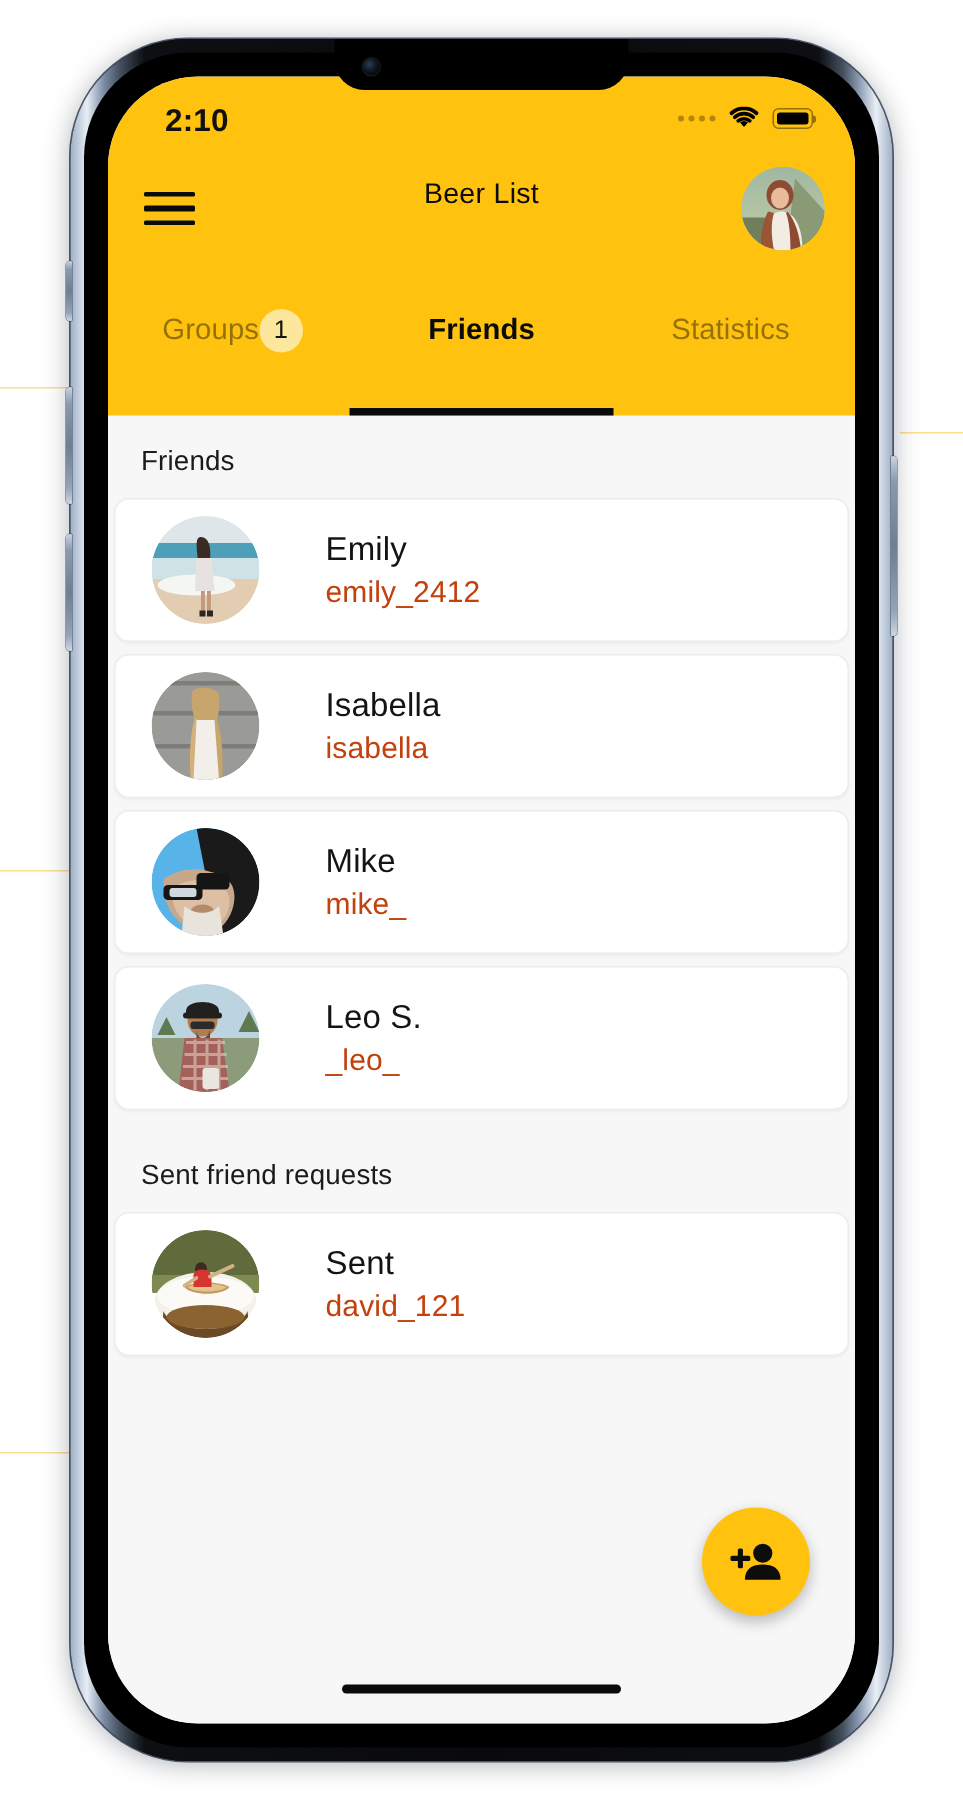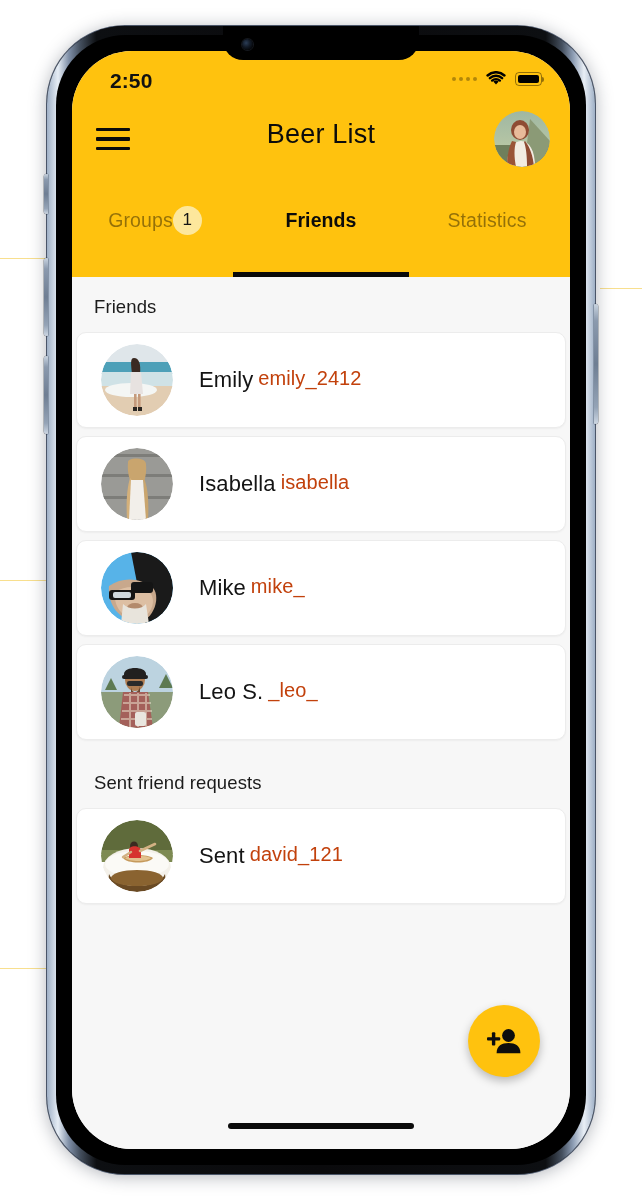--- a/index.html
+++ b/index.html
@@ -194,21 +194,21 @@
     display: block;
     height: 3.4px;
     width: 34px;
     background: #0b0b0b;
     border-radius: 1px;
   }
   #page-title {
     position: absolute;
     left: 0; right: 0; top: 20px;
     text-align: center;
-    font-size: 27px;
+    font-size: 19px;
     font-weight: normal;
     color: #0c0c0c;
     letter-spacing: .2px;
   }
   #avatar-btn {
     position: absolute;
     right: 20px; top: 12px;
     width: 56px; height: 56px;
     border-radius: 50%;
     overflow: hidden;
@@ -290,23 +290,23 @@
     cursor: pointer;
     box-sizing: border-box;
   }
   .card .pic {
     width: 72px; height: 72px;
     border-radius: 50%;
     overflow: hidden;
     flex: 0 0 auto;
   }
   .card .txt {
-    margin-left: 26px;
-    display: flex;
-    flex-direction: row;
+    margin-left: 44px;
+    display: flex;
+    flex-direction: column;
     gap: 5px;
   }
   .card .nm {
     font-size: 22px;
     color: #141414;
     letter-spacing: .1px;
   }
   .card .un {
     font-size: 20px;
     color: #c2410c;
@@ -357,21 +357,21 @@
   <div class="side-btn left" style="top:232px; width:4px;  height:78px;"></div>
   <div class="side-btn left" style="top:330px; width:4px;  height:78px;"></div>
   <div class="side-btn right" style="top:278px; width:4px;  height:120px;"></div>
 
   <div id="bezel">
     <div id="screen">
 
       <div id="appbar">
 
         <div id="statusbar">
-          <div id="clock">2:50</div>
+          <div id="clock">2:10</div>
           <div id="status-right">
             <span class="sig-dots">
               <i></i>
                 <i></i>
                 <i></i>
                 <i></i>
             </span>
             <span style="display:flex;align-items:center;">
               <svg width="22" height="16" viewBox="0 0 22 16" aria-hidden="true">
                 <path d="M11 13.6 L8.3 10.6 a4.1 4.1 0 0 1 5.4 0 Z" fill="#000"></path>

